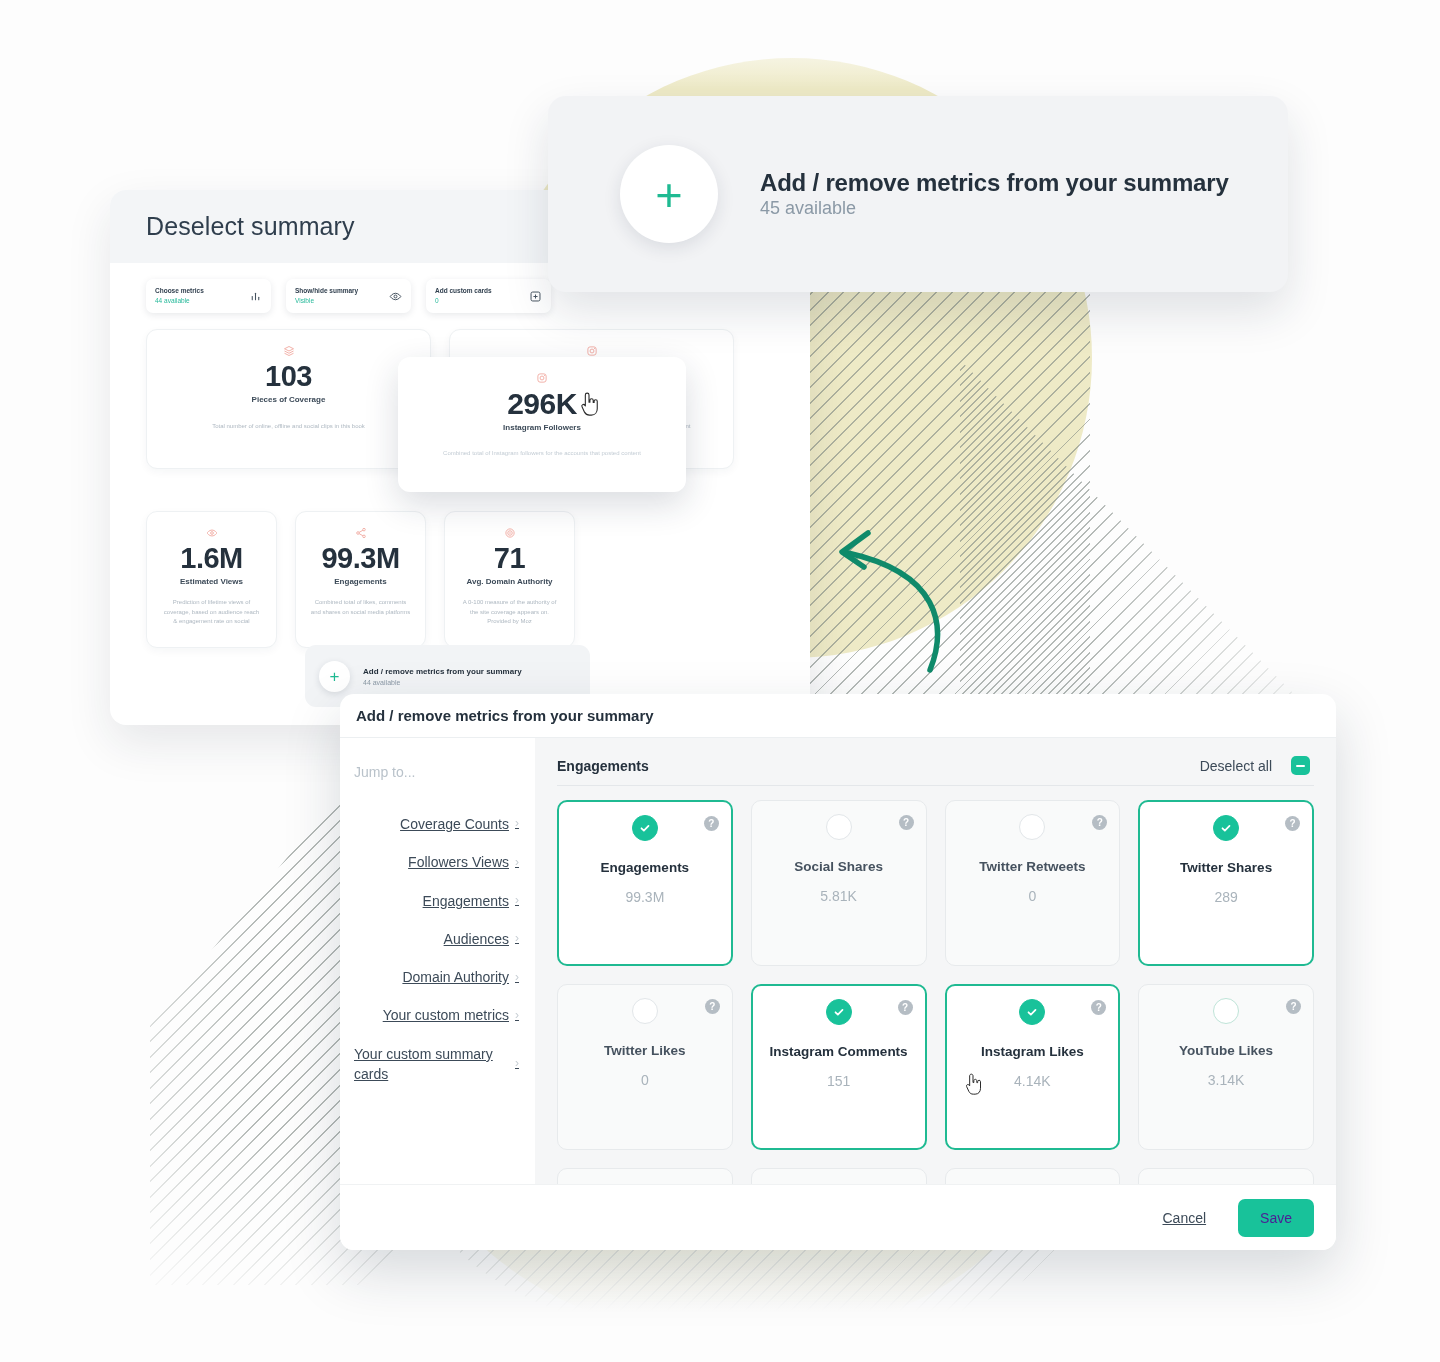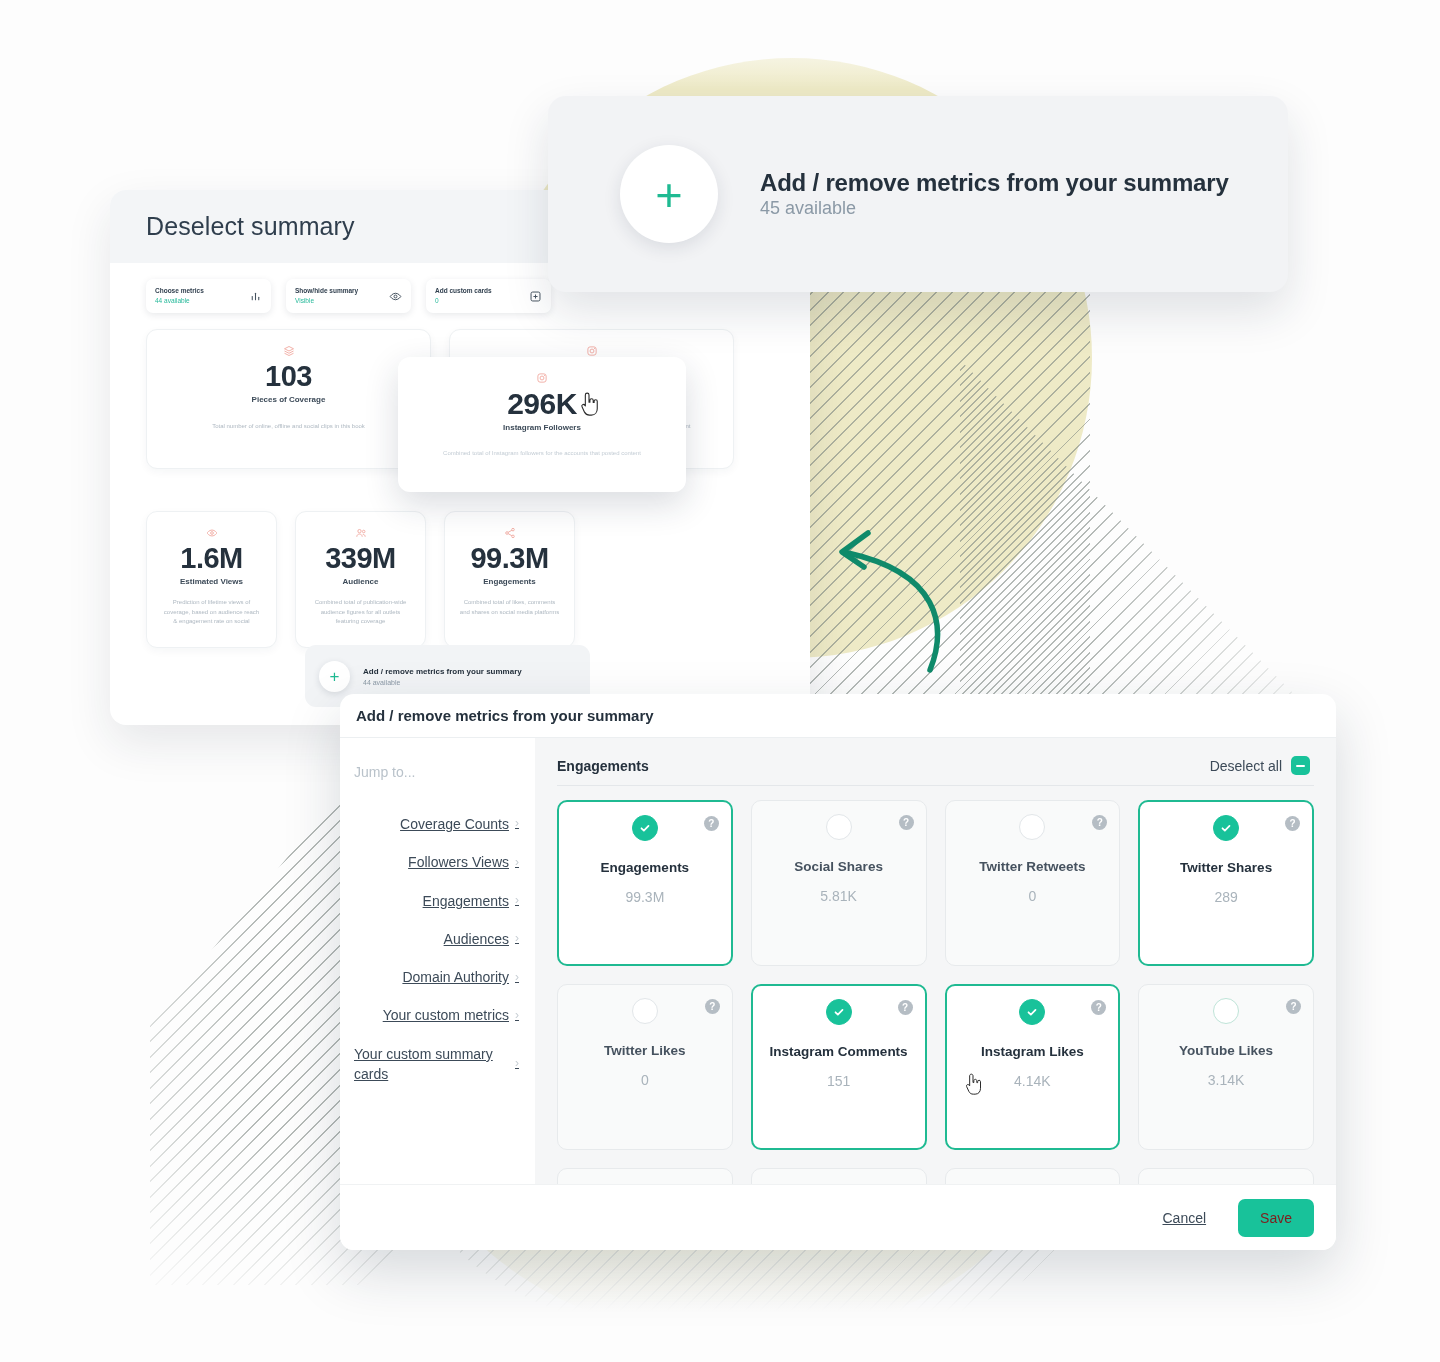--- a/index.html
+++ b/index.html
@@ -171,21 +171,21 @@
     padding:9px 0; font-size:14px; color:#3c4a58; line-height:1.45;text-decoration:underline;
   }
   .side-item .chev { color:#c7ced4; font-size:12px; padding-left:6px; flex:0 0 auto; }
 
   .panel { flex:1 1 auto; background:#f5f6f7; display:flex; flex-direction:column; min-width:0; }
   .panel-head {
     display:flex; align-items:center; justify-content:space-between;
     padding:18px 26px 10px 22px;
   }
   .panel-head .sect { font-size:14px; font-weight:bold; color:#25313d; }
-  .deselect { display:flex; align-items:center; gap:9px;padding-left:16px; }
+  .deselect { display:flex; align-items:center; gap:19px;padding-left:16px; }
   .deselect .dtxt { font-size:14px; color:#3c4a58; }
   .deselect .dbox {
     width:19px; height:19px; border-radius:5px; background:#18c29a;
     display:flex; align-items:center; justify-content:center;
   }
   .deselect .dbox i { display:block; width:9px; height:2px; background:#fff; border-radius:1px; }
   .panel-rule { height:1px; background:#e4e7ea; margin:0 22px; }
 
   .grid-wrap { flex:1 1 auto; overflow:hidden; padding:14px 22px 0 22px; }
   .grid {
@@ -226,21 +226,21 @@
     flex:0 0 auto; height:66px; background:#fff;
     display:flex; align-items:center; justify-content:flex-end;
     gap:32px; padding-right:22px; border-top:1px solid #f0f2f3;
   }
   .btn-cancel {
     font-size:14px; color:#3c4a58; text-decoration:underline;
     background:none; border:none; cursor:pointer;
     font-family:"Liberation Sans", sans-serif;
   }
   .btn-save {
-    background:#18c29a; color:#7f1d1d; border:none; border-radius:7px;
+    background:#18c29a; color:#4c1d95; border:none; border-radius:7px;
     font-size:14px; padding:11px 22px; cursor:pointer;
     font-family:"Liberation Sans", sans-serif;
   }
 </style>
 </head>
 <body>
 
 <div id="stage">
 
   <div class="bg-layer">
@@ -339,43 +339,42 @@
               <circle cx="8" cy="8" r="1.8"></circle>
             </svg>
         </div>
         <div class="big">1.6M</div>
         <div class="lbl">Estimated Views</div>
         <div class="desc">Prediction of lifetime views of coverage, based on audience reach &amp; engagement rate on social</div>
       </div>
       <div class="mcard">
         <div class="ico">
           <svg viewBox="0 0 16 16" fill="none" stroke="currentColor" stroke-width="1.2">
-              <circle cx="6" cy="5.5" r="2.2"></circle>
-              <path d="M2.4 13c0-2.2 1.6-3.6 3.6-3.6S9.6 10.8 9.6 13"></path>
-              <circle cx="11.6" cy="6" r="1.7"></circle>
-              <path d="M10.4 9.8c2 0 3.2 1.3 3.2 3.2"></path>
-            </svg>
-        </div>
-        <div class="big">339M</div>
-        <div class="lbl">Audience</div>
-        <div class="desc">Combined total of publication-wide audience figures for all outlets featuring coverage</div>
-      </div>
-      <div class="mcard">
-        <div class="ico">
-          <svg viewBox="0 0 16 16" fill="none" stroke="currentColor" stroke-width="1.2">
               <circle cx="12" cy="3.5" r="1.7"></circle>
               <circle cx="4" cy="8" r="1.7"></circle>
               <circle cx="12" cy="12.5" r="1.7"></circle>
               <line x1="5.5" y1="7.1" x2="10.5" y2="4.4"></line>
               <line x1="5.5" y1="8.9" x2="10.5" y2="11.6"></line>
             </svg>
         </div>
         <div class="big">99.3M</div>
         <div class="lbl">Engagements</div>
         <div class="desc">Combined total of likes, comments and shares on social media platforms</div>
+      </div>
+      <div class="mcard">
+        <div class="ico">
+          <svg viewBox="0 0 16 16" fill="none" stroke="currentColor" stroke-width="1.2">
+              <circle cx="8" cy="8" r="5.5"></circle>
+              <circle cx="8" cy="8" r="3"></circle>
+              <circle cx="8" cy="8" r="1" fill="currentColor" stroke="none"></circle>
+            </svg>
+        </div>
+        <div class="big">71</div>
+        <div class="lbl">Avg. Domain Authority</div>
+        <div class="desc">A 0-100 measure of the authority of the site coverage appears on. Provided by Moz</div>
       </div>
     </div>
   </div>
 
   <div class="add-strip">
     <div class="plus">+</div>
     <div>
       <div class="t1">Add / remove metrics from your summary</div>
       <div class="t2">44 available</div>
     </div>

